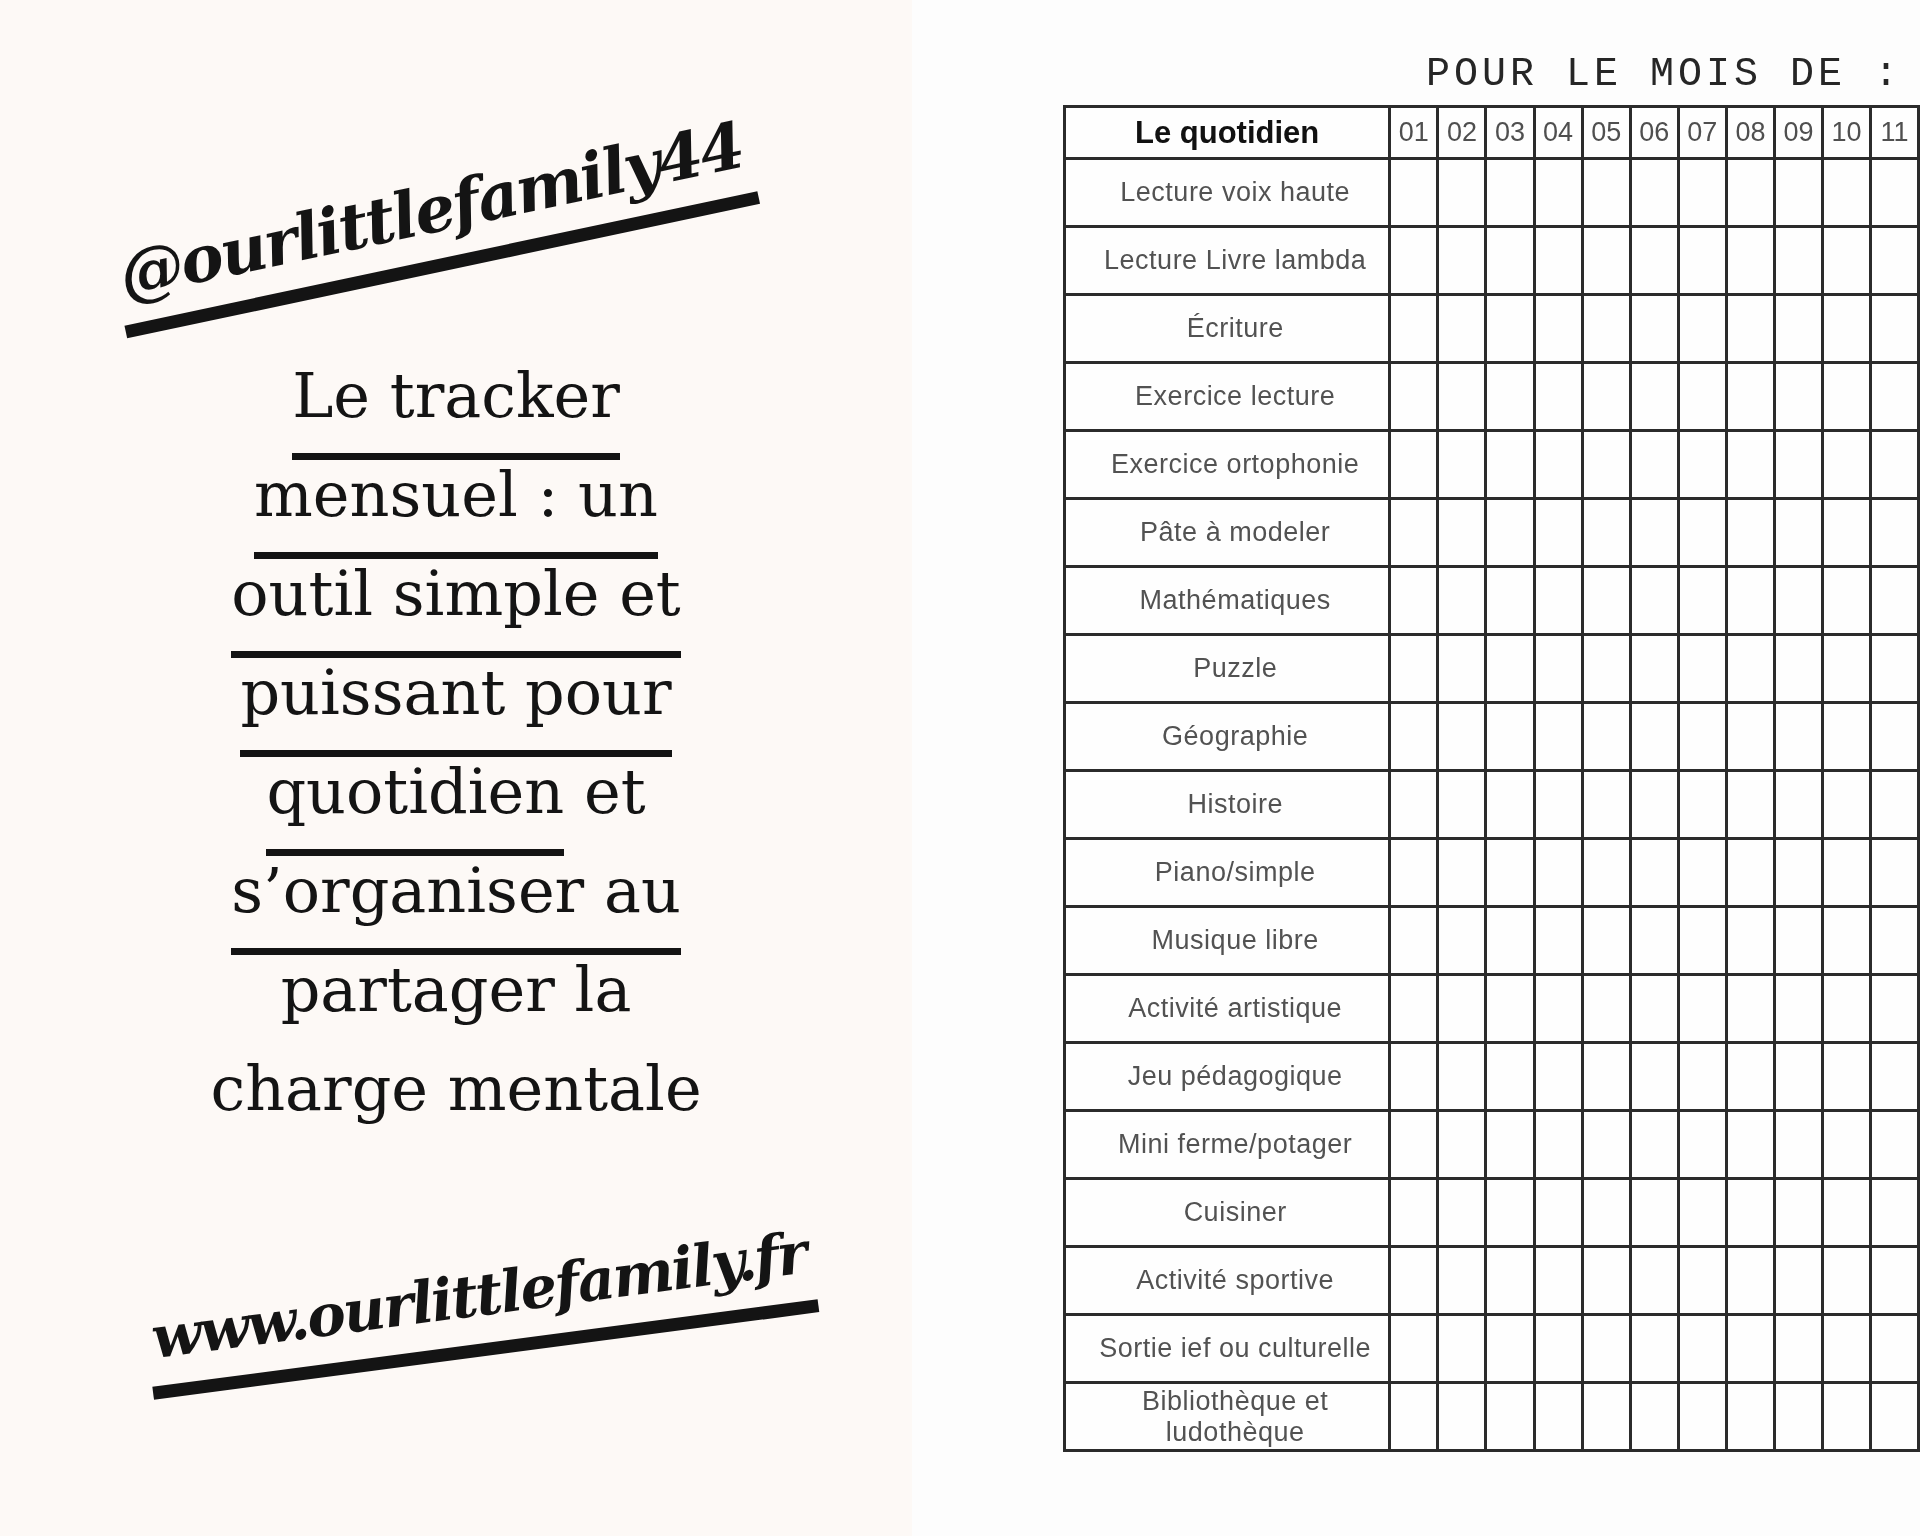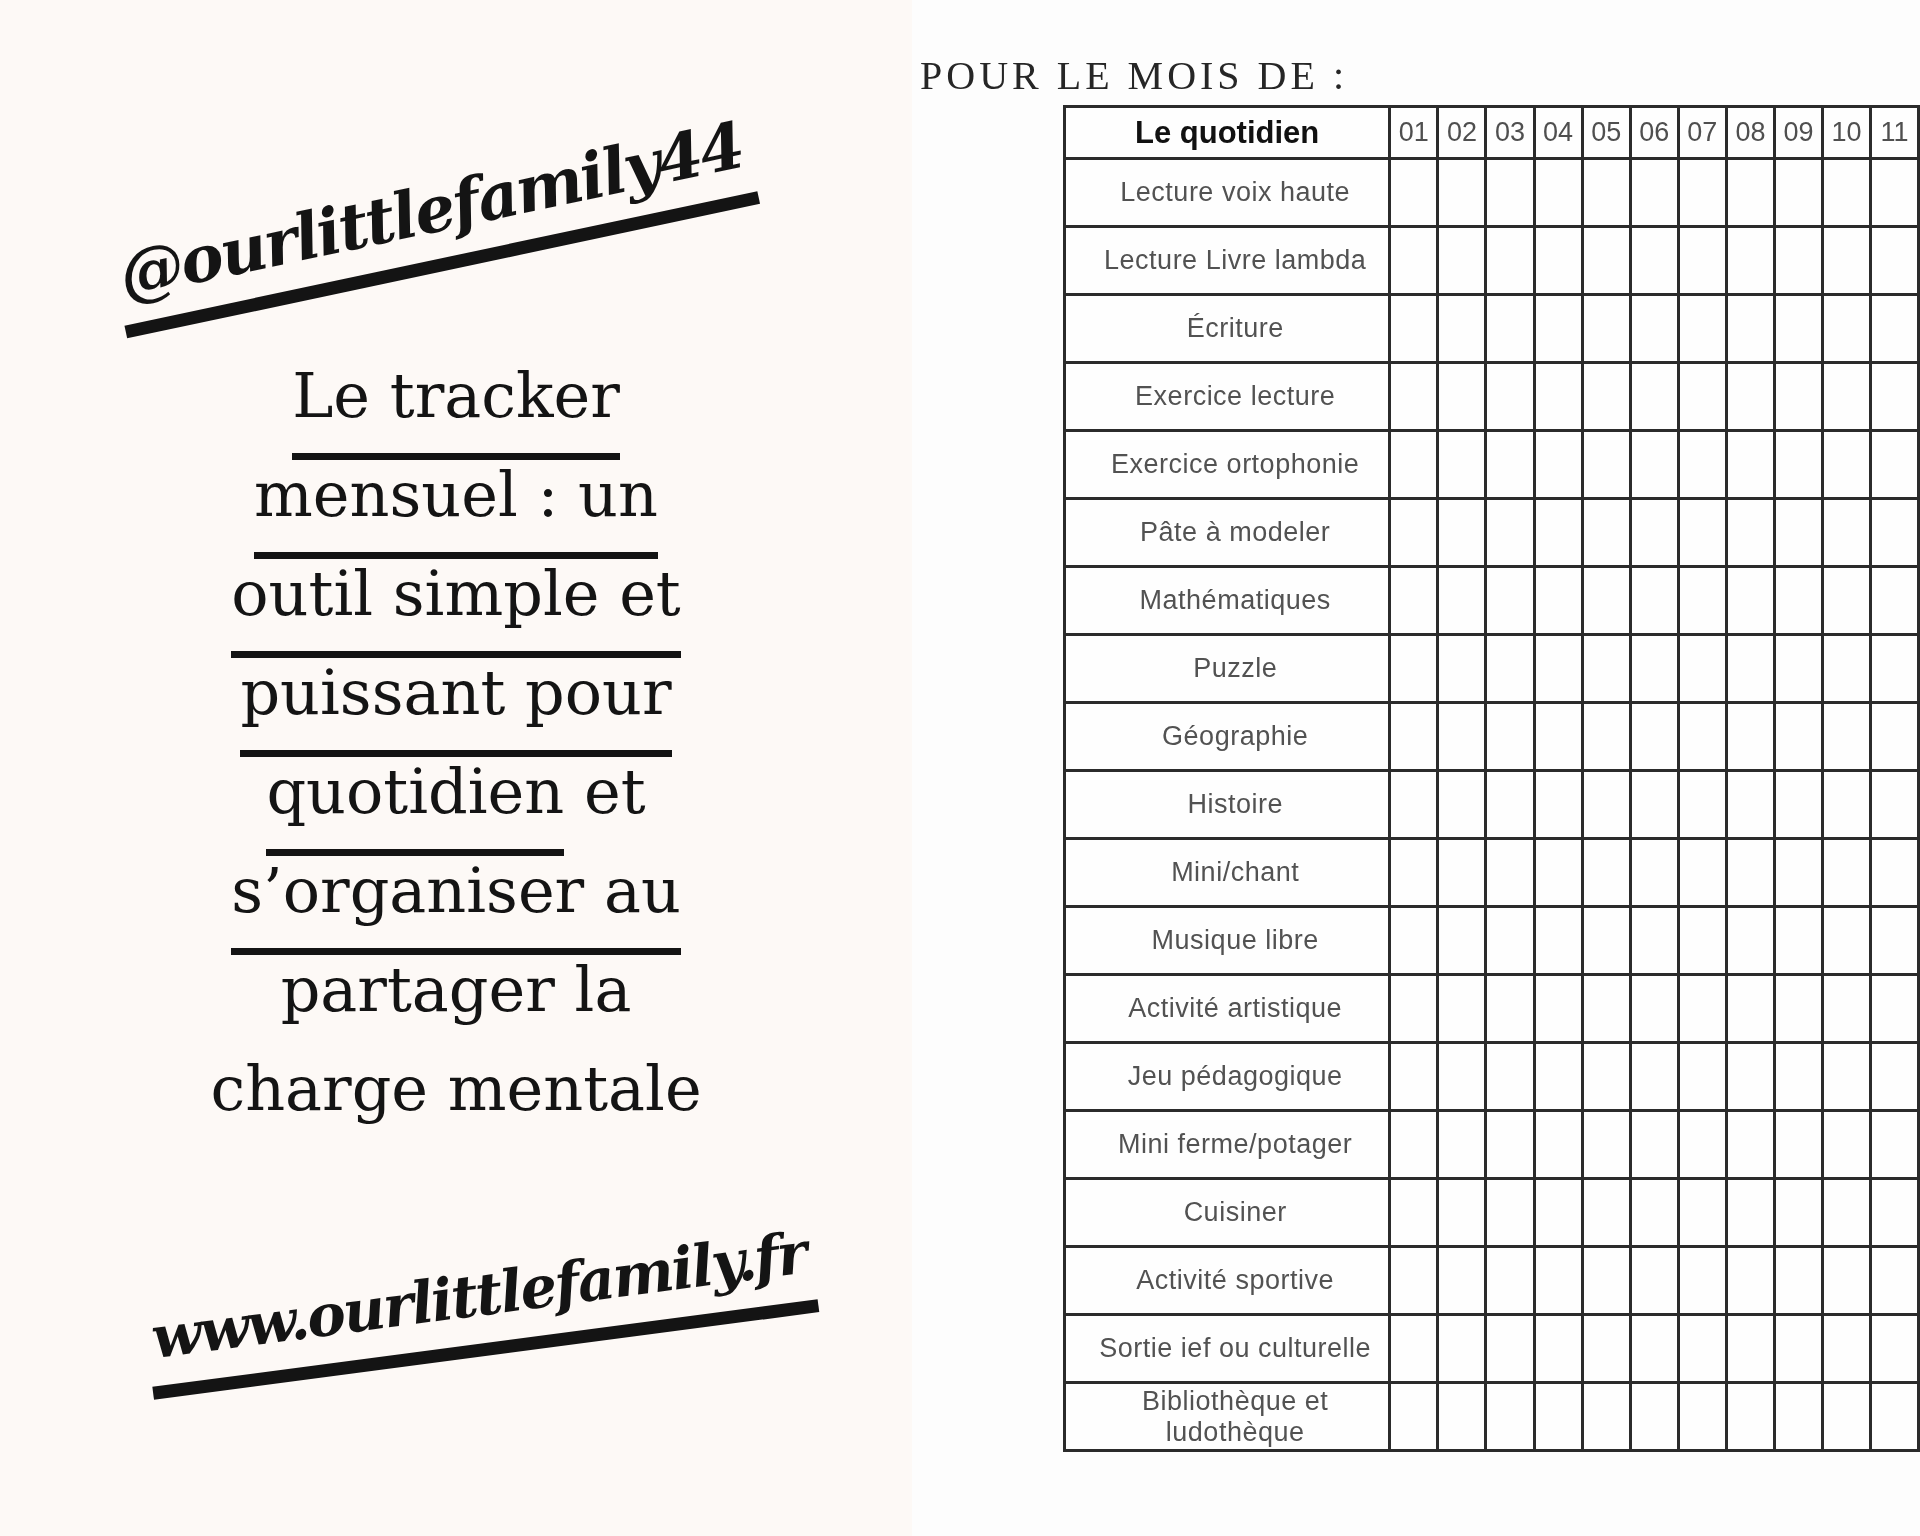--- a/index.html
+++ b/index.html
@@ -74,23 +74,24 @@
 
   
   .right-panel{
     flex:1;
     background:var(--paper);
     position:relative;
     overflow:hidden;
   }
   .month-header{
     position:absolute;
-    top:52px;left:8px;
+    top:52px;left:0;
     width:990px;
-    font-family:Liberation Serif, serif;
+    text-align:right;
+    font-family:Liberation Mono, monospace;
     font-size:40px;
     letter-spacing:4px;
     color:#262626;
     white-space:nowrap;
   }
   .tracker-table{
     position:absolute;
     top:105px;left:151px;
     border-collapse:collapse;
     table-layout:fixed;
@@ -306,21 +307,21 @@
             <td class="day-cell"></td>
             <td class="day-cell"></td>
             <td class="day-cell"></td>
             <td class="day-cell"></td>
             <td class="day-cell"></td>
             <td class="day-cell"></td>
             <td class="day-cell"></td>
             <td class="day-cell"></td>
           </tr>
           <tr>
-            <td class="label">Mini/chant</td>
+            <td class="label">Piano/simple</td>
             <td class="day-cell"></td>
             <td class="day-cell"></td>
             <td class="day-cell"></td>
             <td class="day-cell"></td>
             <td class="day-cell"></td>
             <td class="day-cell"></td>
             <td class="day-cell"></td>
             <td class="day-cell"></td>
             <td class="day-cell"></td>
             <td class="day-cell"></td>

